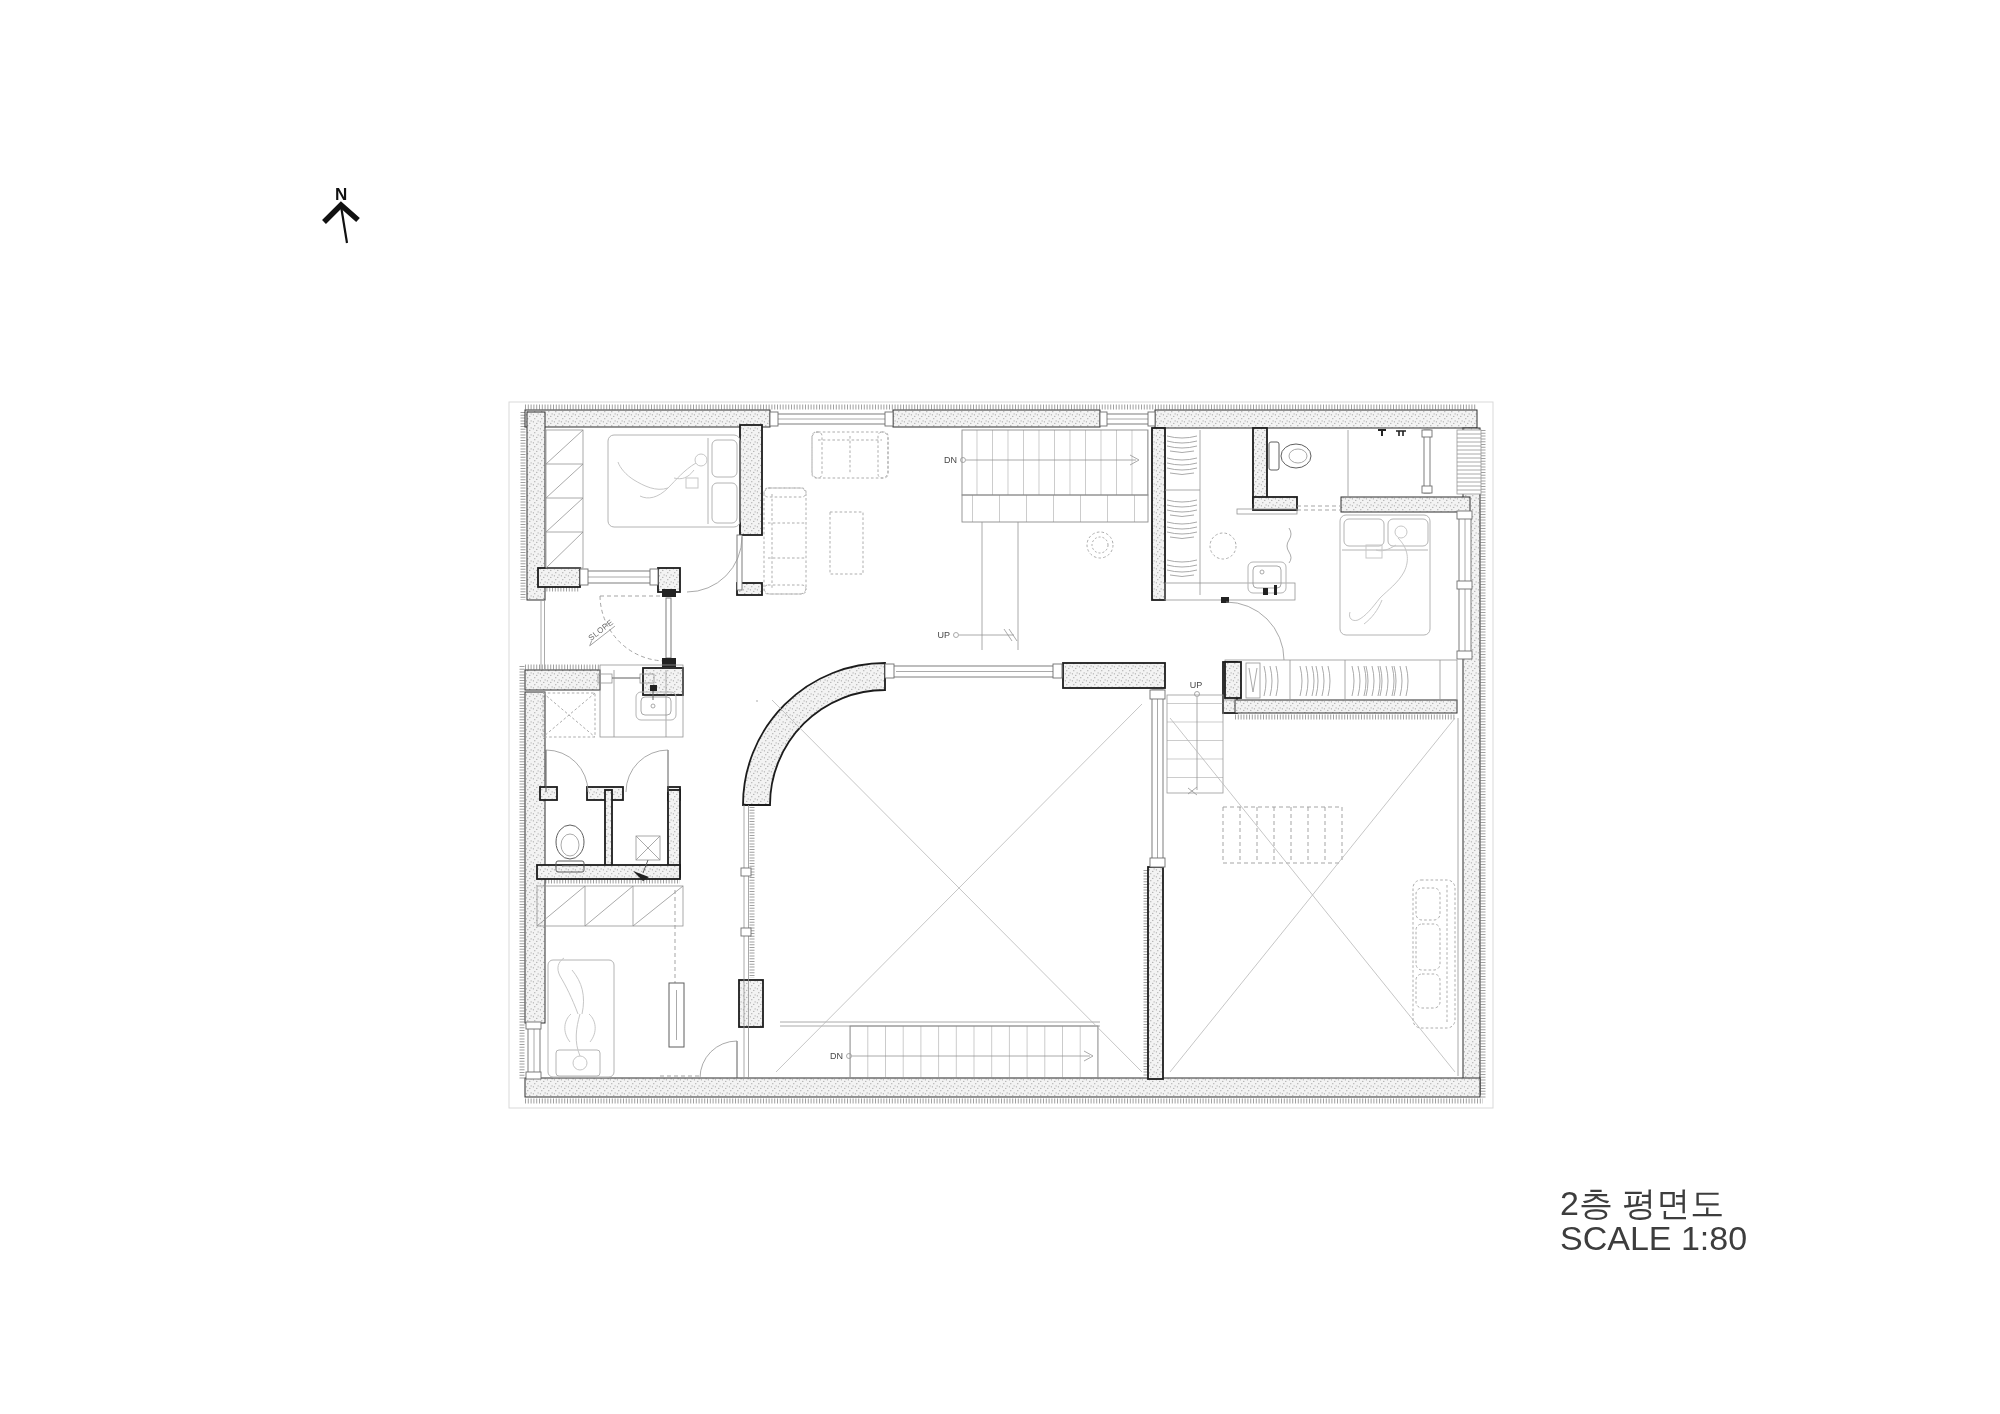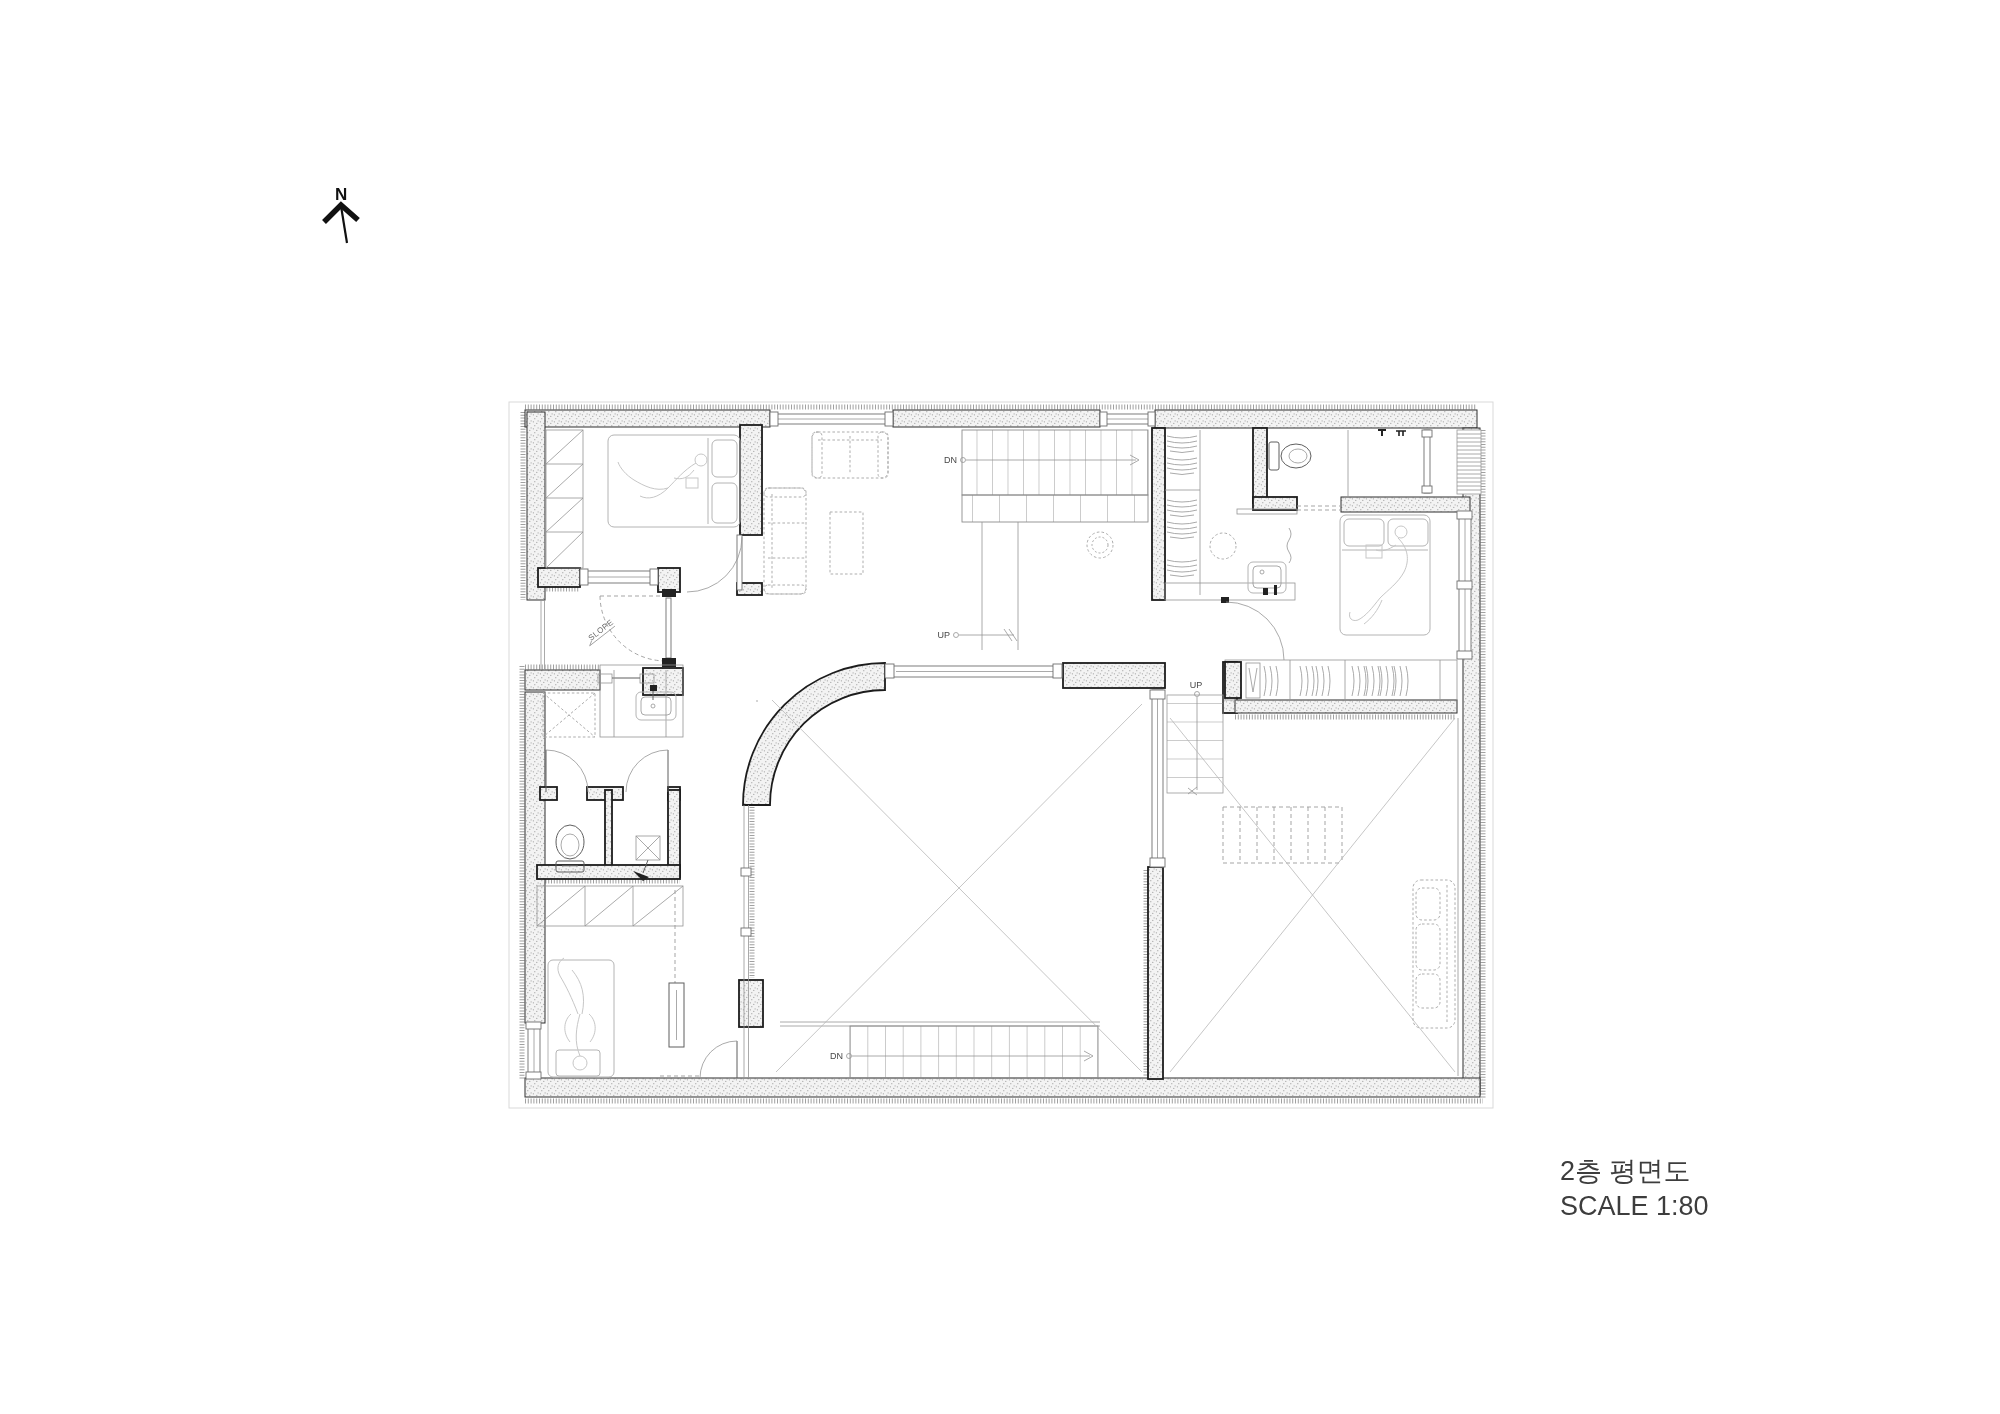--- a/index.html
+++ b/index.html
@@ -22,21 +22,21 @@
   .dash{stroke:#9b9b9b;fill:none;stroke-width:.9;stroke-dasharray:4 3;}
   .person{stroke:var(--person);fill:none;stroke-width:1;}
   .comb{stroke:#8f8f8f;fill:none;stroke-width:5;stroke-dasharray:1 1.8;opacity:.85;}
   .blk{fill:#222;stroke:none;}
   .whbox{fill:#fff;stroke:#6f6f6f;stroke-width:.9;}
   .pfill{fill:var(--wall-fill);}
   .pdot{fill:var(--wall-dot);}
   .lbl{font:9px "Liberation Sans",sans-serif;fill:#474747;}
   .lbl-s{font:8px "Liberation Sans",sans-serif;fill:#6a6a6a;letter-spacing:.5px;}
   .north-n{font:bold 17px "Liberation Sans",sans-serif;fill:#111;}
-  .titleblock{left:1560px;top:1154px;color:var(--text-color);font-size:27px;line-height:35px;}
+  .titleblock{left:1560px;top:1186px;color:var(--text-color);font-size:34px;line-height:35px;}
 </style>
 </head>
 <body>
 
 <svg class="abs" style="left:300px;top:170px;" width="110" height="90" viewBox="300 170 110 90">
   <text x="335" y="200" class="north-n">N</text>
   <g>
     <path d="M 324 222 L 341 205 L 358 220" fill="none" stroke="#111" stroke-width="5.5"></path>
     <path d="M 341 206 L 347 243" fill="none" stroke="#111" stroke-width="2.2"></path>
   </g>

